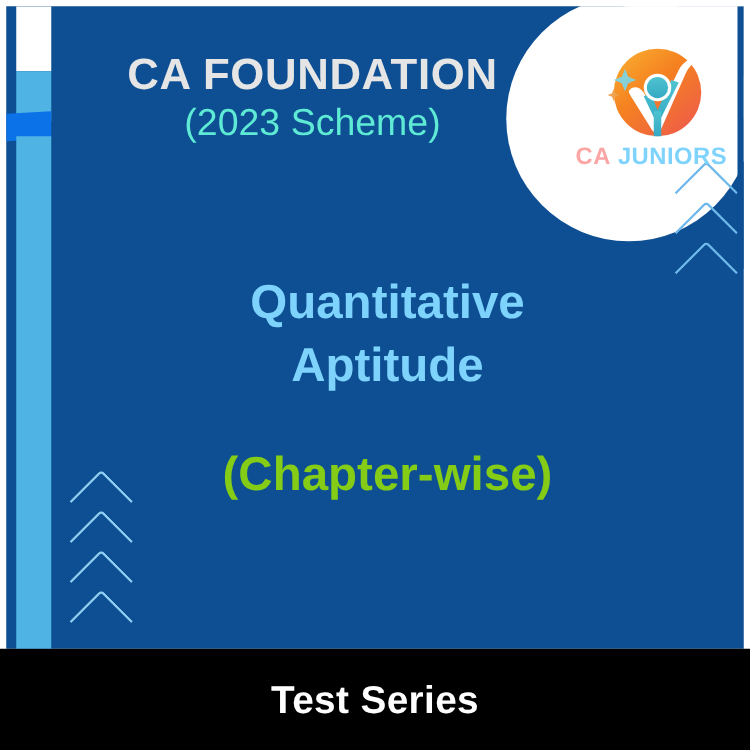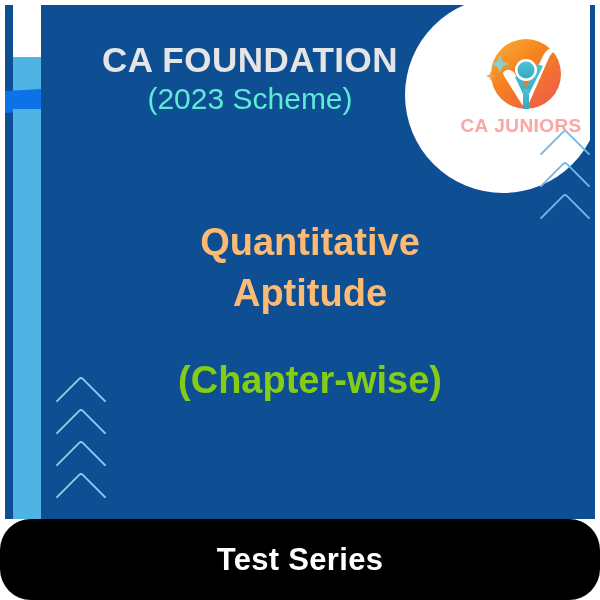--- a/index.html
+++ b/index.html
@@ -124,21 +124,21 @@
   
   .subject {
     position: absolute;
     left: 95px;
     top: 212px;
     width: 420px;
     text-align: center;
     z-index: 5;
   }
   .subject .subj-title {
-    color: #fdba74;
+    color: #7dd3fc;
     font-size: 38px;
     font-weight: bold;
     line-height: 1.35;
   }
   .subject .subj-sub {
     color: #84cc16;
     font-size: 38px;
     font-weight: bold;
     line-height: 1.3;
     margin-top: 36px;
@@ -158,21 +158,20 @@
   .footer-bar {
     position: absolute;
     left: 0;
     top: 519px;
     width: 600px;
     height: 81px;
     background: #000000;
     display: flex;
     align-items: center;
     justify-content: center;
-    border-radius: 31px;
   }
   .footer-bar .footer-text {
     color: #ffffff;
     font-size: 31px;
     font-weight: bold;
     letter-spacing: 0.3px;
   }
 
   
   .logo {
@@ -186,21 +185,21 @@
   }
   .logo-mark { width: 100px; height: 92px; display: block; margin: 0 auto; }
   .logo-word {
     font-size: 19px;
     font-weight: bold;
     letter-spacing: 0.4px;
     margin-top: -4px;
     white-space: nowrap;
   }
   .logo-word .w-ca { color: #fca5a5; }
-  .logo-word .w-jr { color: #fca5a5; }
+  .logo-word .w-jr { color: #7dd3fc; }
 </style>
 </head>
 <body>
 
 <div id="poster">
 
   <div class="blue-panel">
 
     <div class="white-corner-top"></div>
     <div class="white-corner-right"></div>

